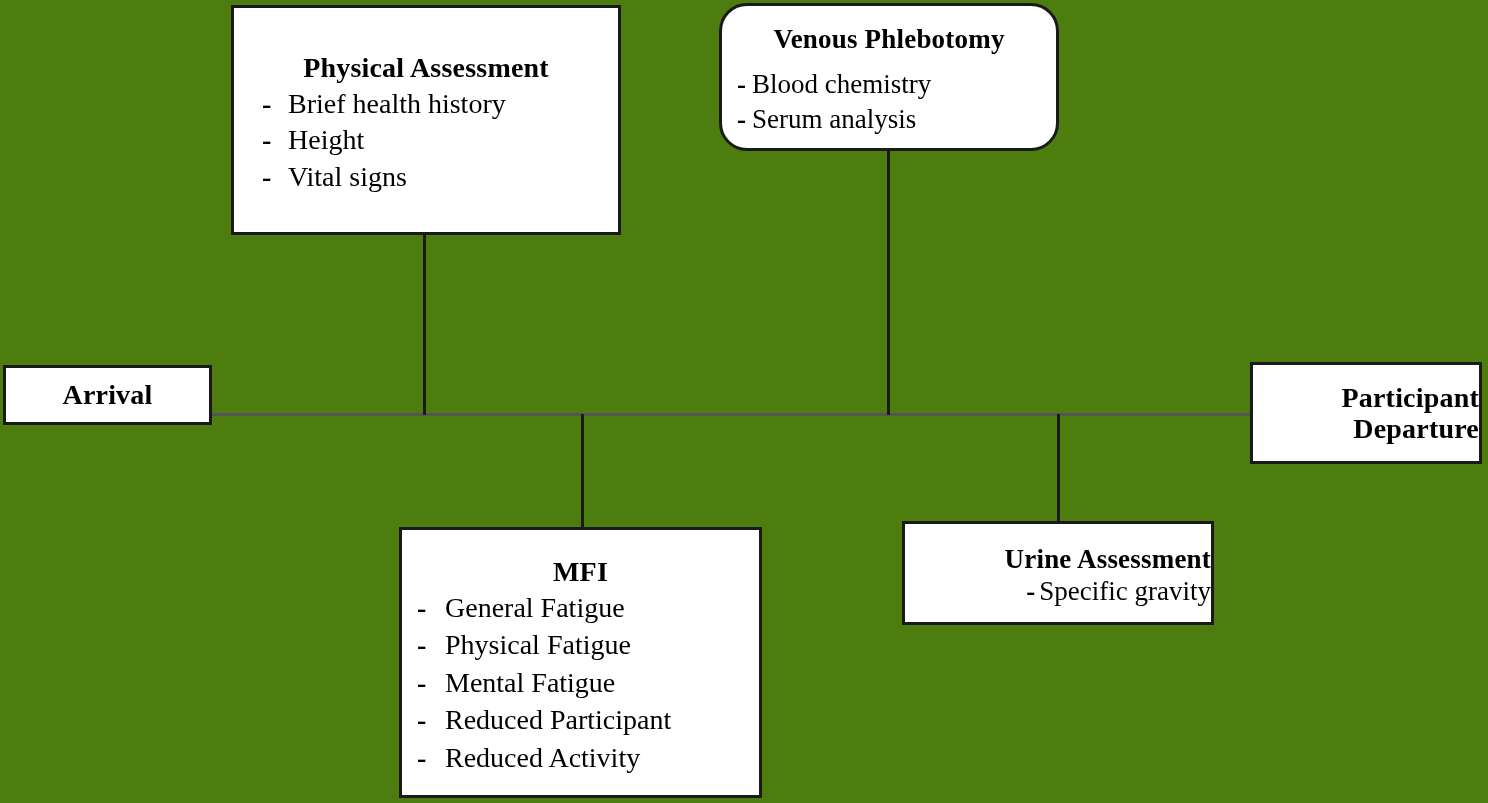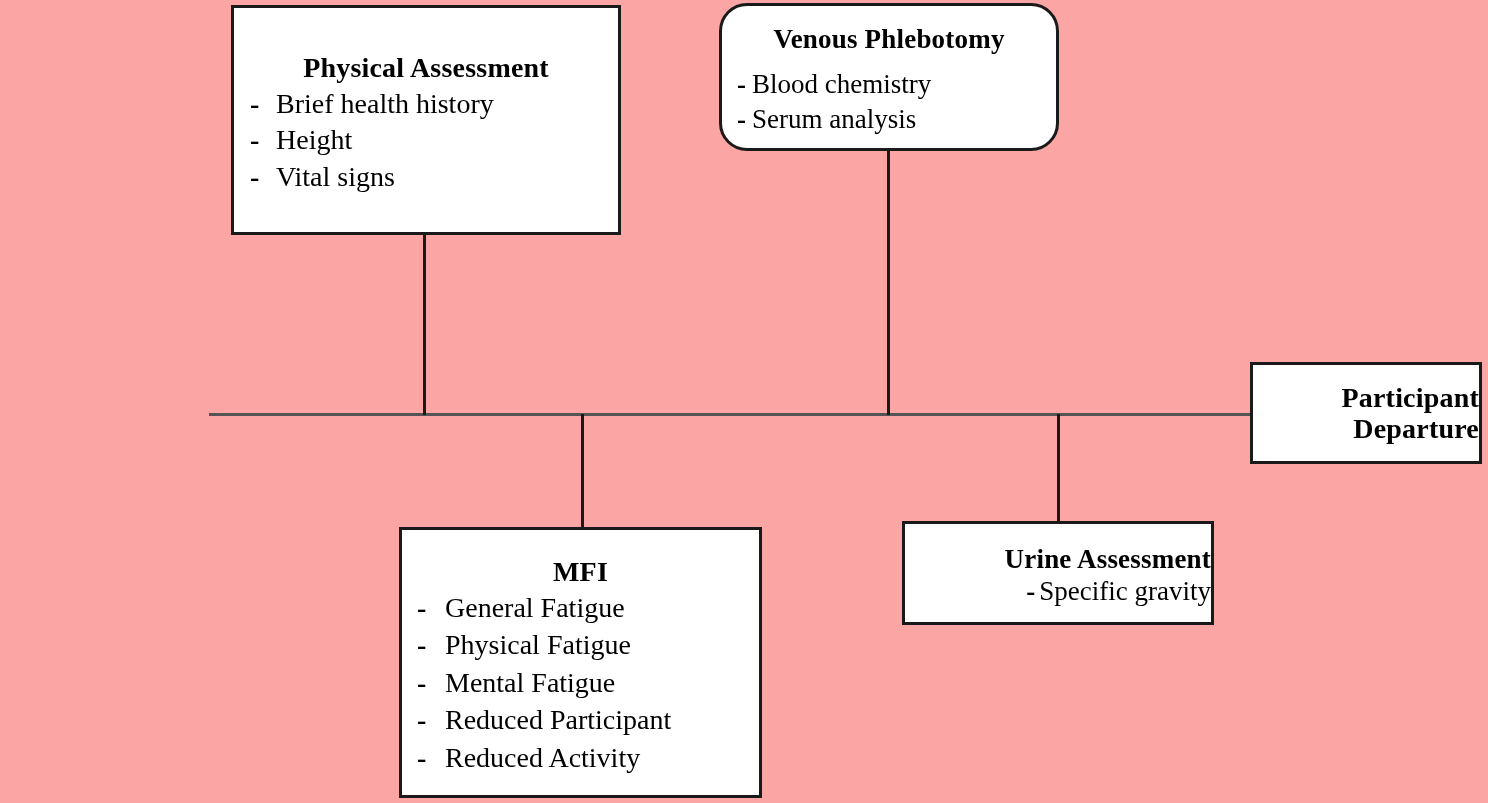--- a/index.html
+++ b/index.html
@@ -9,21 +9,21 @@
     background: #ffffff;
   }
   body {
     font-family: "Liberation Serif", "DejaVu Serif", serif;
     color: #000000;
   }
   #diagram-canvas {
     position: relative;
     width: 1488px;
     height: 803px;
-    background: #fca5a5;
+    background: #4d7c0f;
     overflow: hidden;
   }
 
   
   .node-box {
     position: absolute;
     box-sizing: border-box;
     background: #ffffff;
     border: 3px solid #1a1a1a;
     z-index: 3;
@@ -57,21 +57,21 @@
   #box-physical-assessment {
     left: 231px;
     top: 5px;
     width: 390px;
     height: 230px;
     padding: 9px 0 0 0;
   }
   #box-physical-assessment .node-title { font-size: 28px; }
   #box-physical-assessment .node-items {
     margin-top: 5px;
-    padding-left: 16px;
+    padding-left: 28px;
   }
   #box-physical-assessment .node-item {
     font-size: 28px;
     margin-bottom: 4px;
   }
   #box-physical-assessment .dash { width: 26px; }
 
   
   #box-venous-phlebotomy {
     left: 719px;
@@ -207,19 +207,22 @@
     </ul>
   </div>
 
   <div class="node-box" id="box-urine-assessment">
     <div class="node-title">Urine Assessment</div>
     <ul class="node-items">
       <li class="node-item"><span class="dash">-</span><span>Specific gravity</span></li>
     </ul>
   </div>
 
+  <div class="node-box" id="box-arrival">
+    <div class="node-title">Arrival</div>
+  </div>
 
   <div class="node-box" id="box-participant-departure">
     <div class="node-title">Participant</div>
     <div class="node-title">Departure</div>
   </div>
 
 </div>
 
 </body></html>

